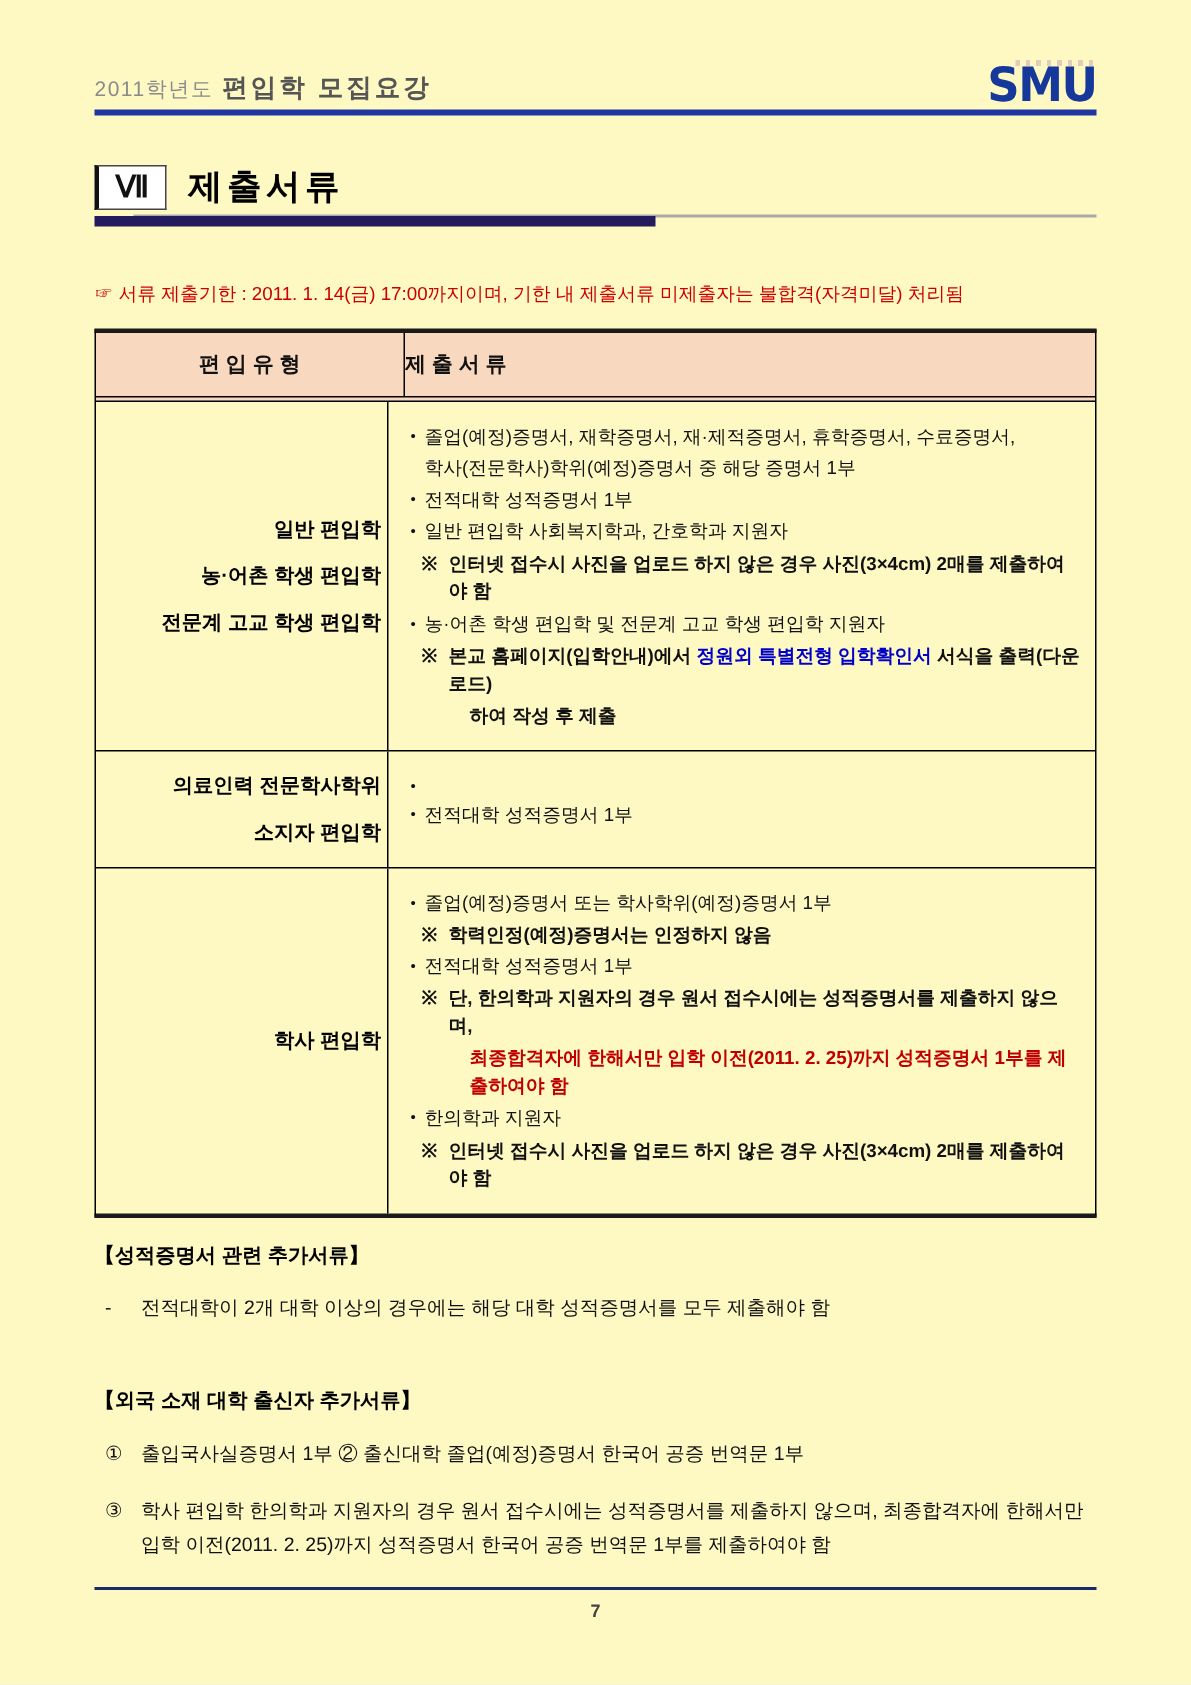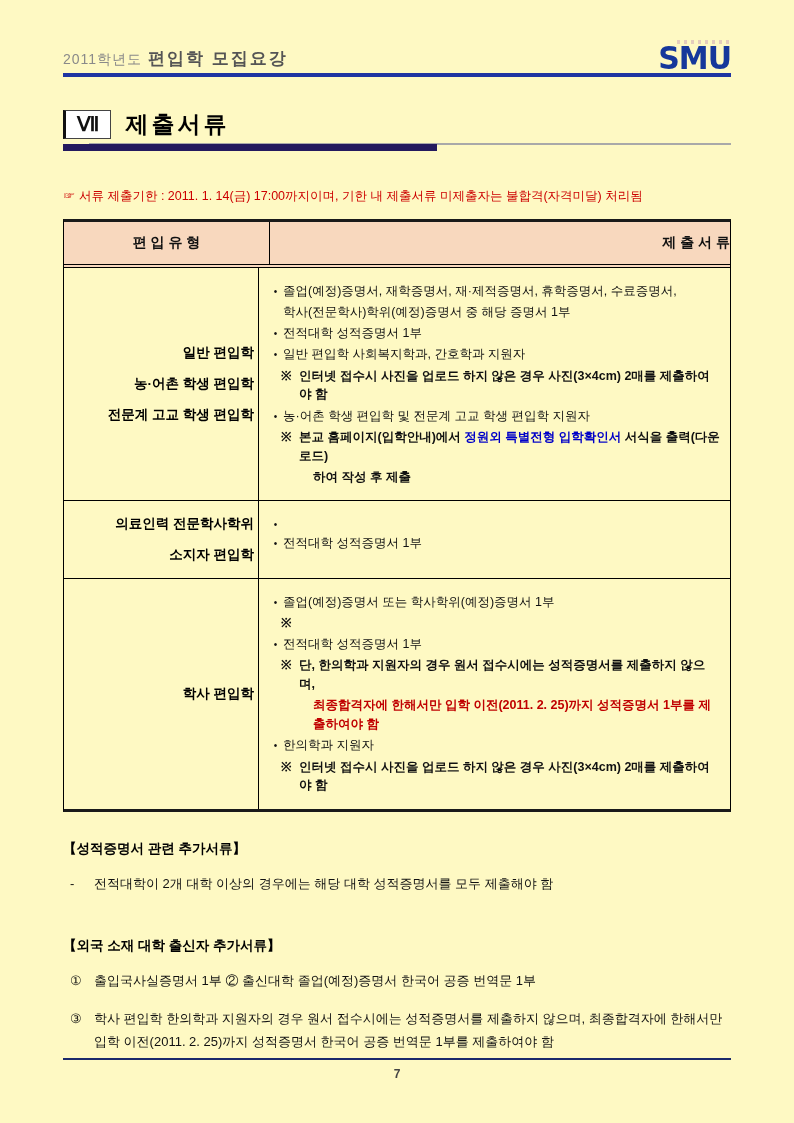--- a/index.html
+++ b/index.html
@@ -31,39 +31,39 @@
 
   
   .notice { margin-top:36px; color:#cc0000; font-weight:normal; font-size:12.5px; letter-spacing:0; }
 
   
   .doc-table { margin-top:14px; border-left:1px solid #000; border-right:1px solid #000;
     border-top:3px solid #1a1a1a; border-bottom:3px solid #1a1a1a; }
   .thead { display:flex; background:#f8d8be; border-bottom:4px double #000;
     font-weight:bold; font-size:14px; color:#111; }
   .thead .h1 { width:206px; border-right:1px solid #000; text-align:center; padding:12px 0; }
-  .thead .h2 { flex:1; text-align:right; padding:12px 0; }
+  .thead .h2 { flex:1; text-align:left; padding:12px 0; }
   .trow { display:flex; border-top:1px solid #000; }
   .trow:first-child { border-top:none; }
   .tcell-left { width:195px; border-right:1px solid #000; display:flex; flex-direction:column;
     justify-content:center; align-items:flex-end; font-weight:bold; font-size:13.5px;
     gap:13px; padding:14px 4px; color:#000; }
   .tcell-right { flex:1; padding:11px 10px 11px 9px; font-size:12.5px; color:#111; }
   .line { display:flex; line-height:1.5; margin:2.5px 0; }
   .line .pre { flex:0 0 auto; }
   .line.bullet .pre { width:15px; text-align:center; font-size:10px; padding-top:2px; }
   .line.cont { padding-left:15px; }
   .line.note { padding-left:13px; font-weight:bold; }
   .line.note .pre { width:18px; }
   .line.ncont { padding-left:45px; font-weight:bold; }
   .c-blue { color:#0000c8; }
   .c-red { color:#c00000; }
 
   
-  .bsec { margin-top:28px; }
+  .bsec { margin-top:16px; }
   .bsec + .bsec { margin-top:42px; }
   .bsec-title { font-weight:bold; font-size:13.5px; color:#000; }
   .bline { display:flex; margin-top:15px; font-size:13px; line-height:1.75; padding-left:7px; color:#111; }
   .bline .bpre { flex:0 0 24px; }
   .bline .btxt { flex:1; }
 
   
   .doc-footer { position:absolute; left:63px; top:1058px; width:668px;
     border-top:2px solid #1b2a6b; text-align:center; padding-top:7px; }
   .page-num { font-size:12px; font-weight:bold; color:#444; }
@@ -158,20 +158,21 @@
           <div class="tcell-left">
             <div class="type-line">학사 편입학</div>
           </div>
           <div class="tcell-right">
             <div class="line bullet">
               <span class="pre">•</span>
               <span class="txt"><span>졸업(예정)증명서 또는 학사학위(예정)증명서 1부</span></span>
             </div>
             <div class="line note">
               <span class="pre">※</span>
+              <span class="txt"><span>학력인정(예정)증명서는 인정하지 않음</span></span>
             </div>
             <div class="line bullet">
               <span class="pre">•</span>
               <span class="txt"><span>전적대학 성적증명서 1부</span></span>
             </div>
             <div class="line note">
               <span class="pre">※</span>
               <span class="txt"><span>단, 한의학과 지원자의 경우 원서 접수시에는 성적증명서를 제출하지 않으며,</span></span>
             </div>
             <div class="line ncont">

